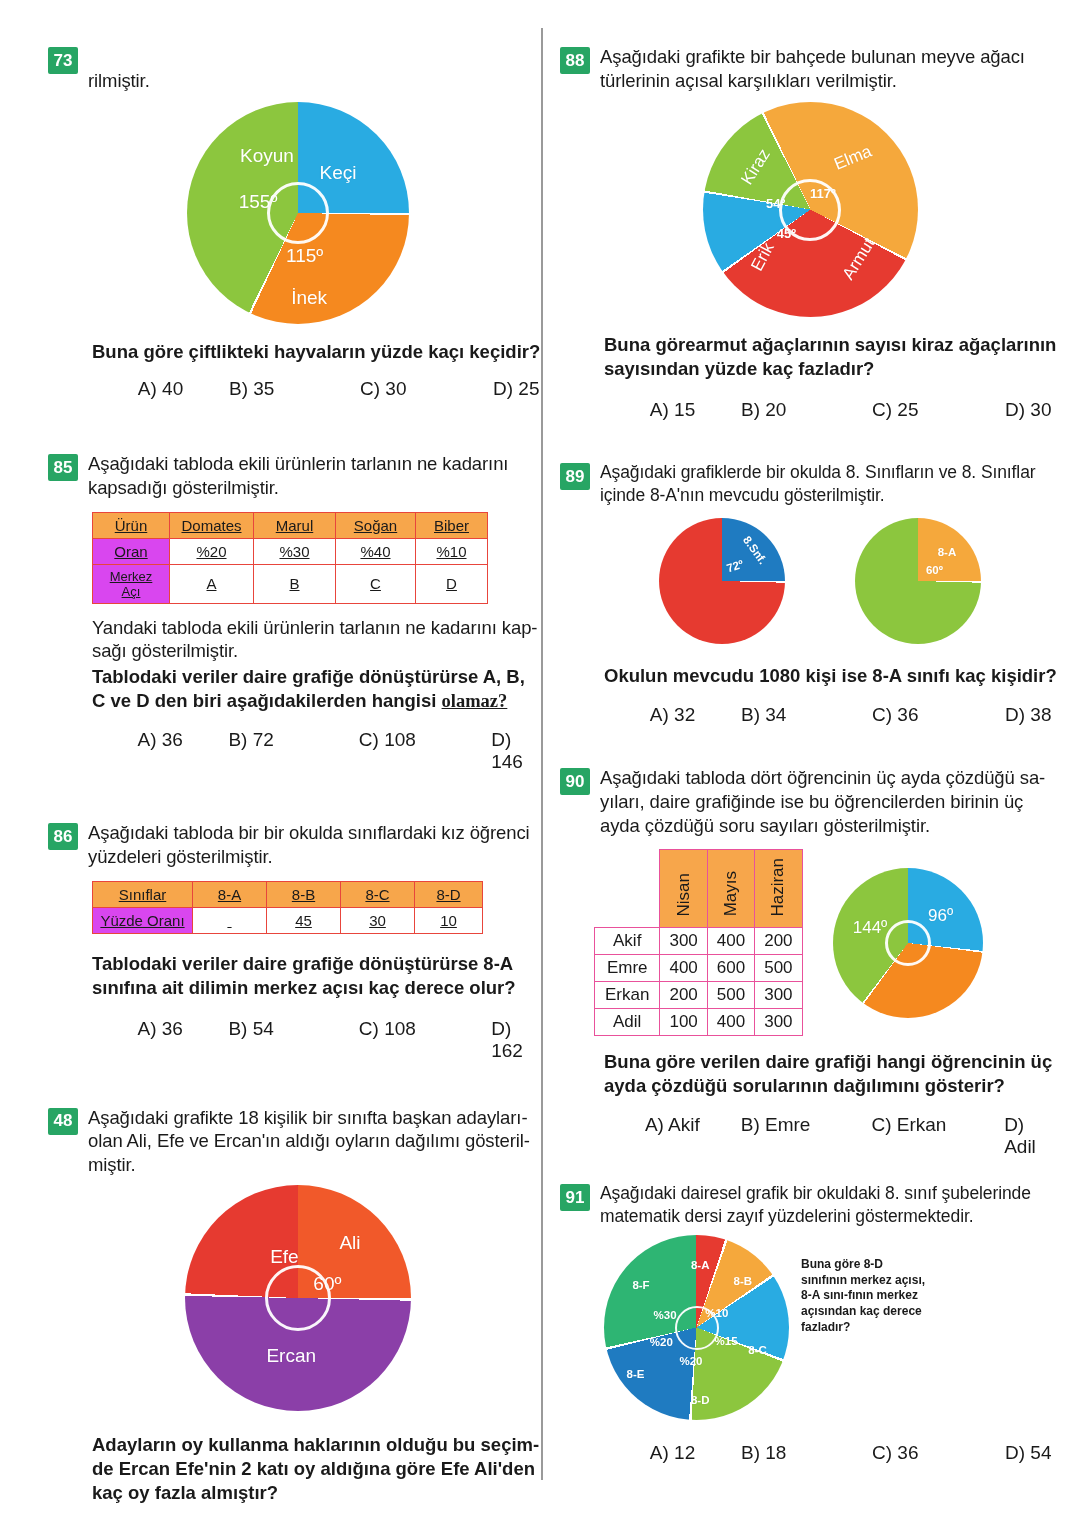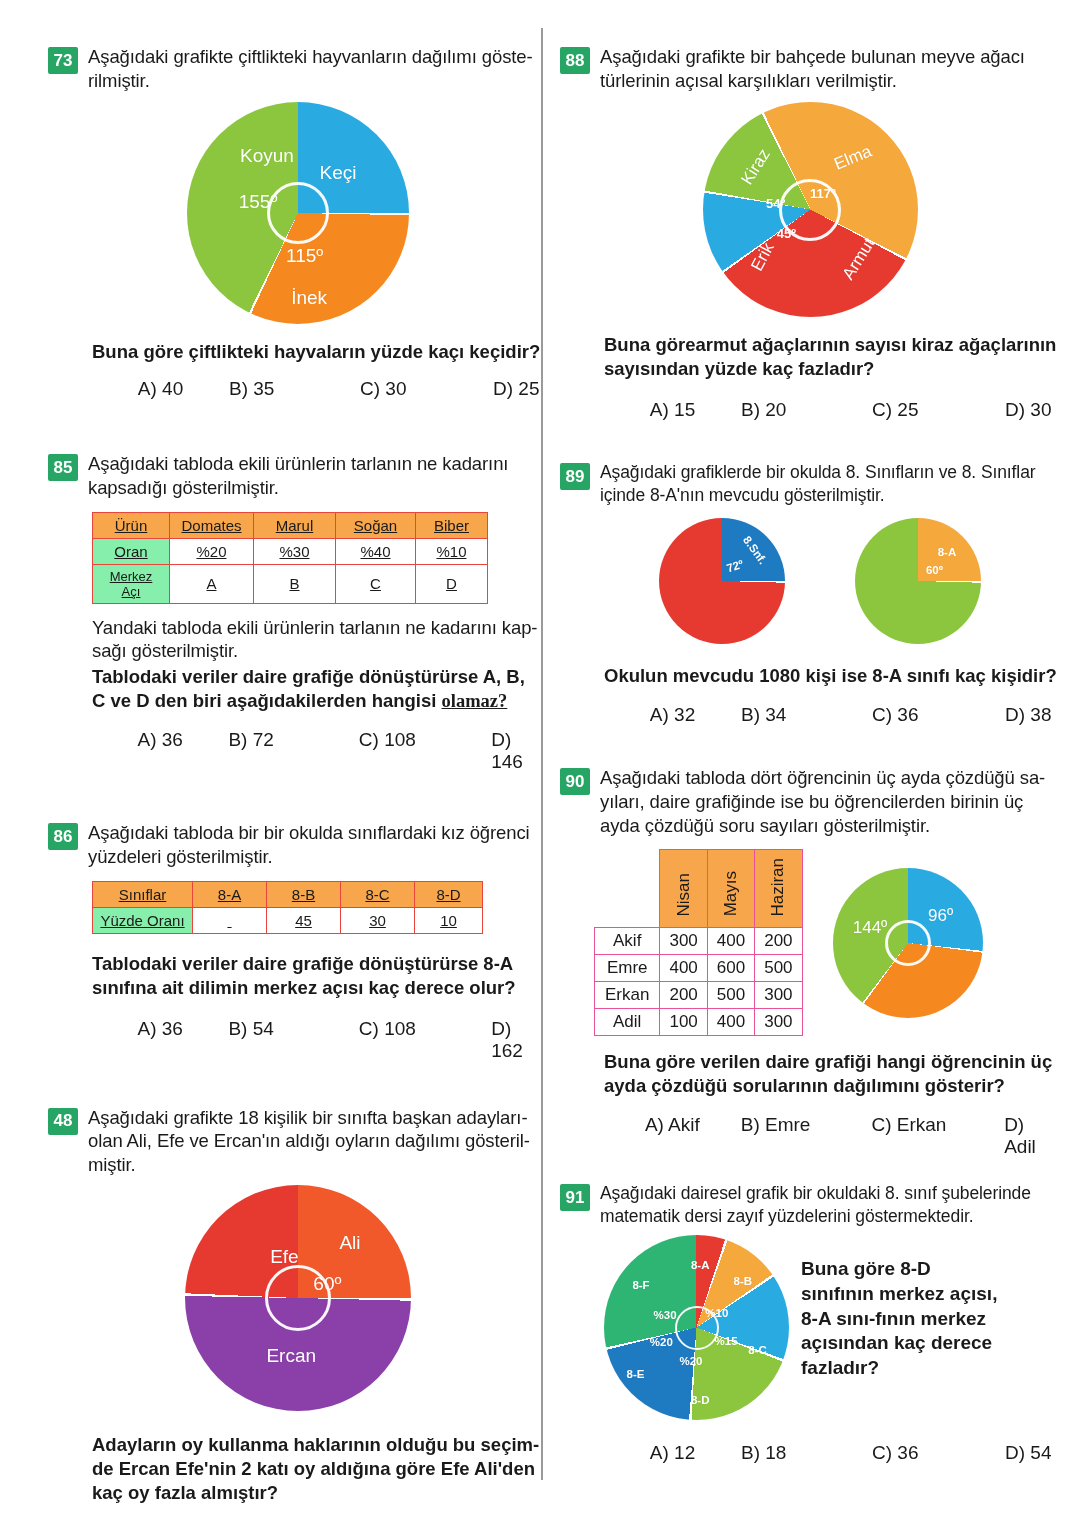--- a/index.html
+++ b/index.html
@@ -58,49 +58,49 @@
   .plabel.big { font-size:19px; }
   .plabel.sm { font-size:13px; font-weight:bold; }
   .plabel.xs { font-size:11.5px; font-weight:bold; }
 
   
   table { border-collapse:collapse; }
   .tbl85, .tbl86 { margin-left:44px; font-size:15px;text-decoration:underline; }
   .tbl85 td, .tbl86 td { border:1px solid #e8453c; padding:4px 6px; text-align:center; }
   .hdr-cell { background:#f7a64b; font-weight:normal; color:#1a1a1a; }
   .row-cell { background:#ffffff; }
-  .side-cell { background:#86efac; }
+  .side-cell { background:#d946ef; }
 
   .tbl90 { font-size:17px; }
   .tbl90 td { border:1.5px solid #e9519b; padding:3px 9px; text-align:center; background:#ffffff; }
   .tbl90 td.namecell { padding:3px 10px; }
   .tbl90 td.monthhdr {
     background:#f7a64b; padding:6px 4px;
     vertical-align:bottom; height:78px;
   }
   .vert { writing-mode:vertical-rl; transform:rotate(180deg); font-size:17px; }
   .tbl90 td.blank { border:none; background:transparent; }
 
   .q91row { display:flex; gap:12px; align-items:flex-start; margin-left:44px; }
-  .q91text { font-size:19px; font-weight:bold; line-height:1.3; padding-top:22px; }
+  .q91text { font-size:12px; font-weight:bold; line-height:1.3; padding-top:22px; }
 </style>
 </head>
 <body>
 
 <div class="page">
 
   <div class="divider"></div>
 
   <div class="col col-left">
 
     <div class="q" style="margin-top:45px;">
       <div class="qhead">
         <div class="qnum">73</div>
         <div class="qtext">
-          <span>Aşağıdaki grafikte çiftlikteki hayvanların dağılımı göste-</span><br>
+          <br>
           <span>rilmiştir.</span>
         </div>
       </div>
 
       <div class="pie-wrap" style="margin-top:10px;">
         <div class="pie" style="width:222px;height:222px;
           background:conic-gradient(
             #29abe2 0deg 90deg,
             #ffffff 90deg 91.2deg,
             #f5891f 91.2deg 205deg,

